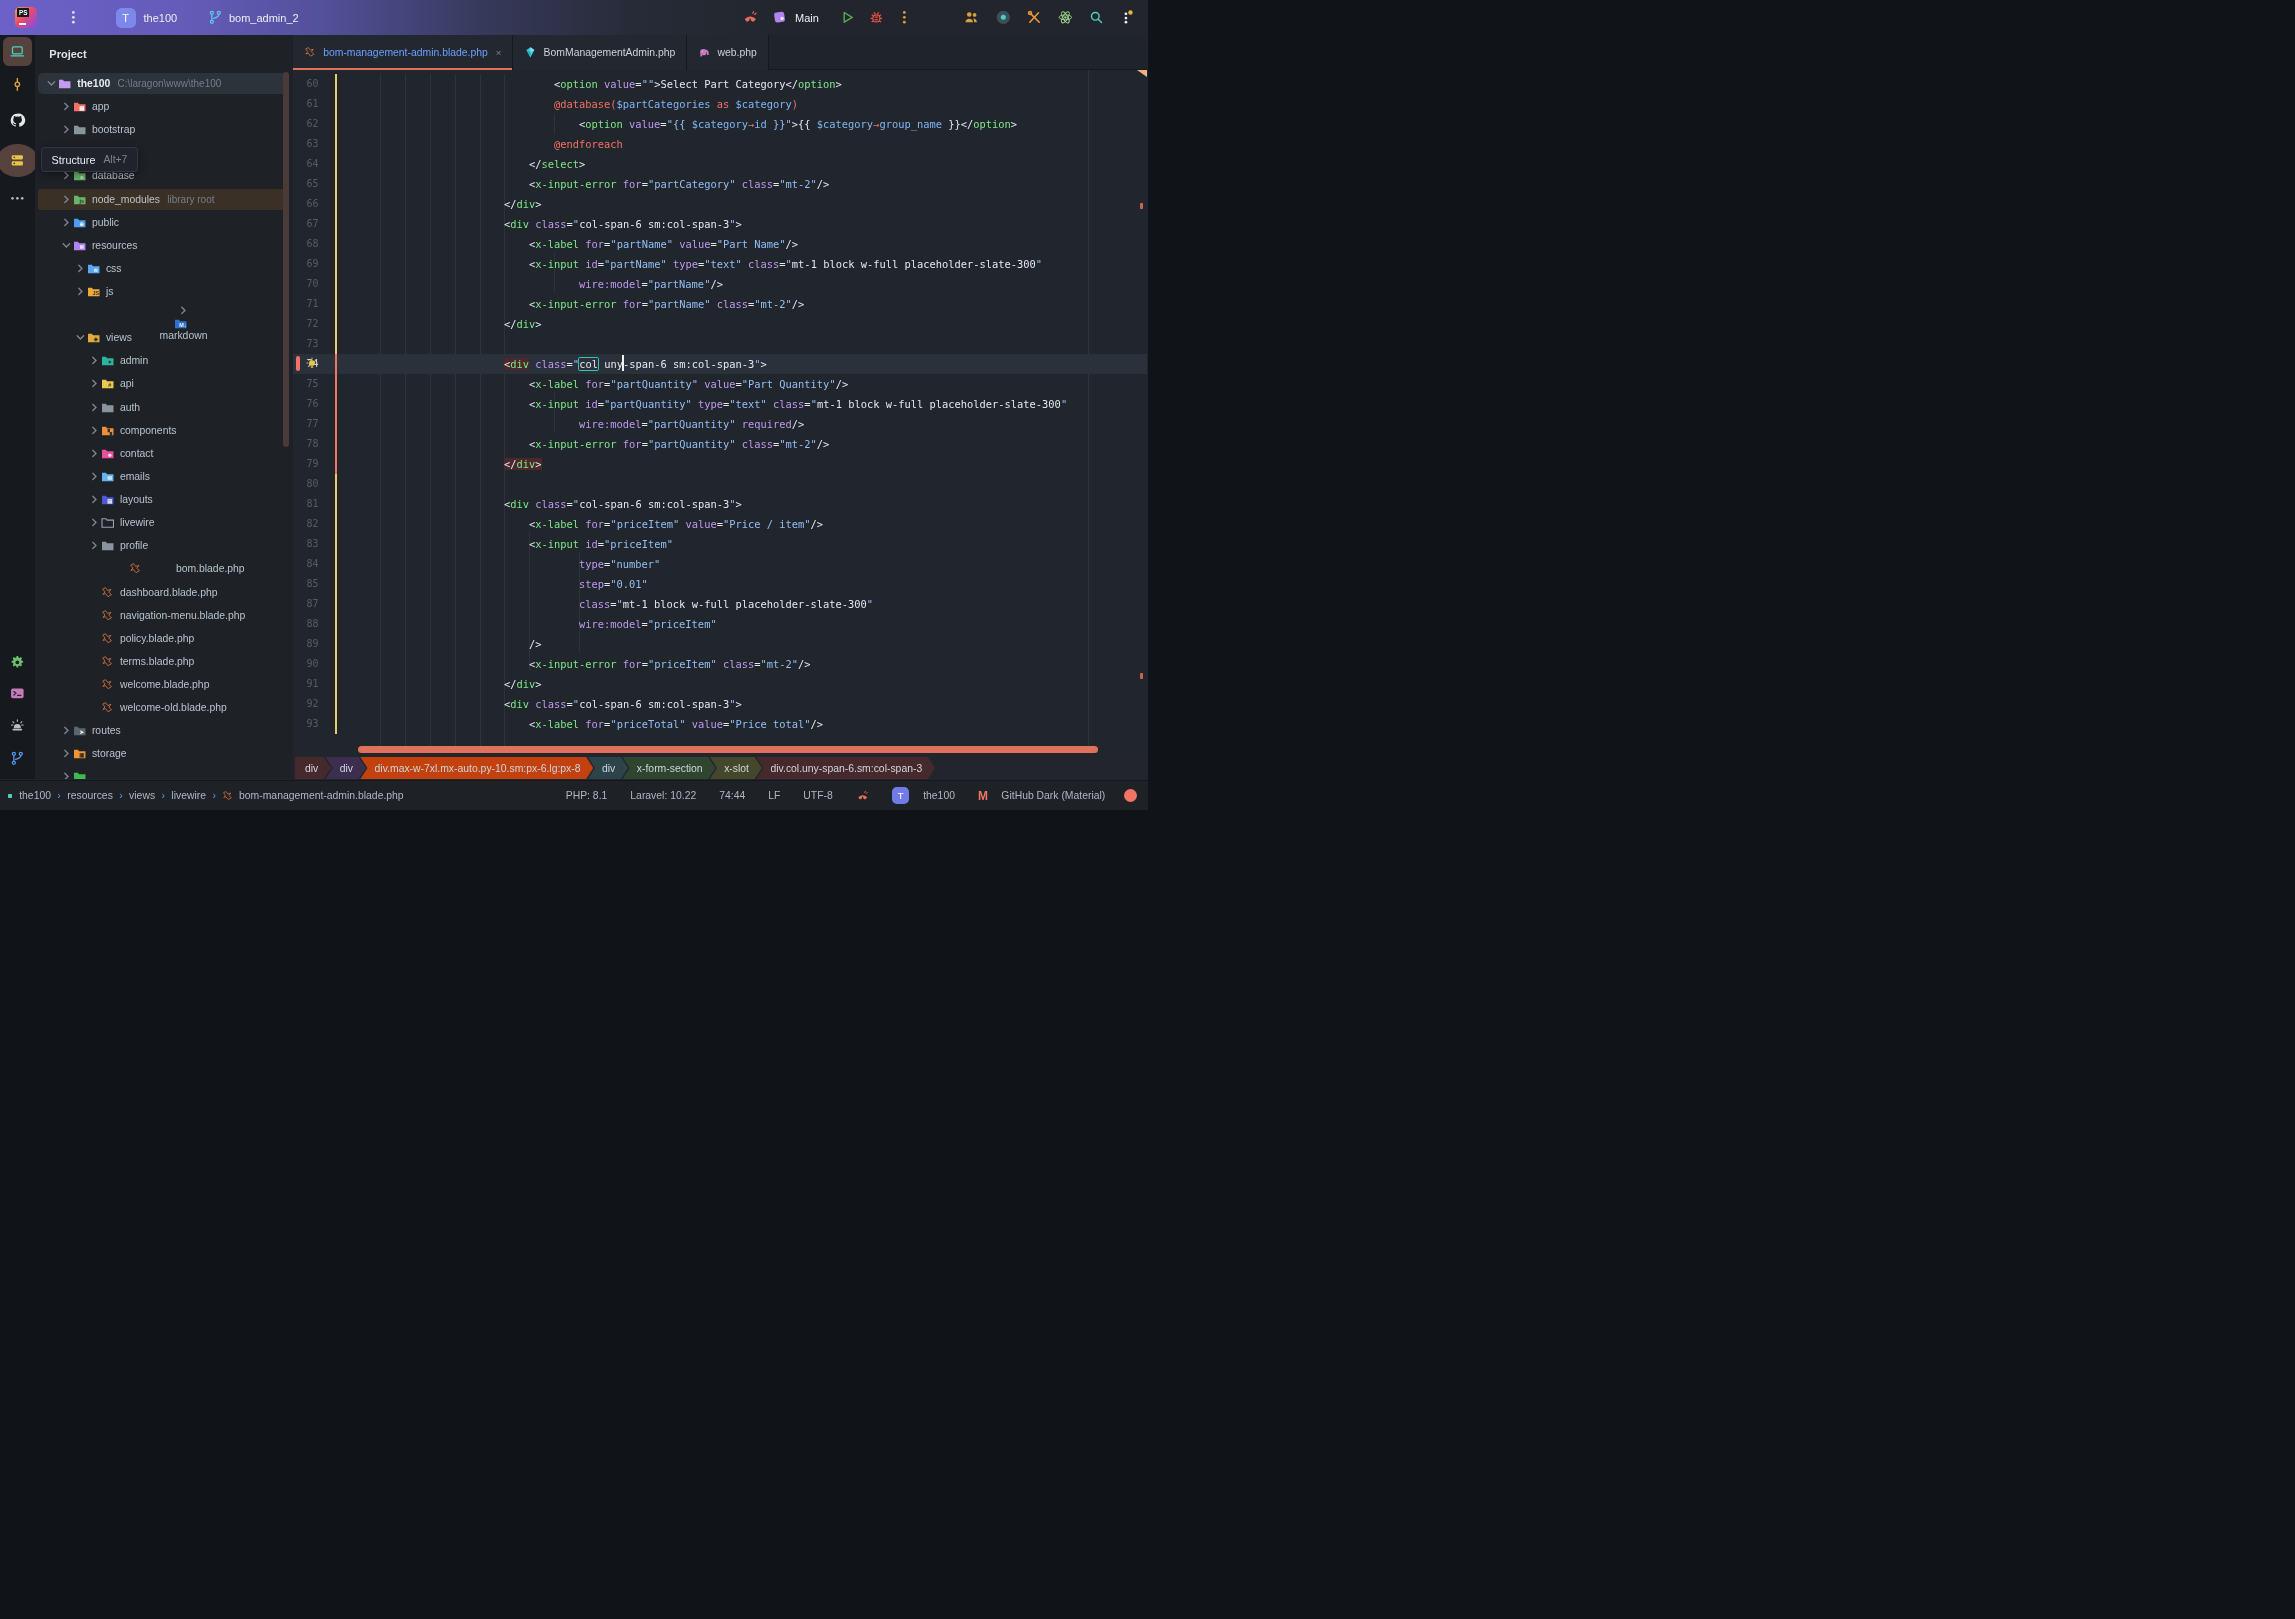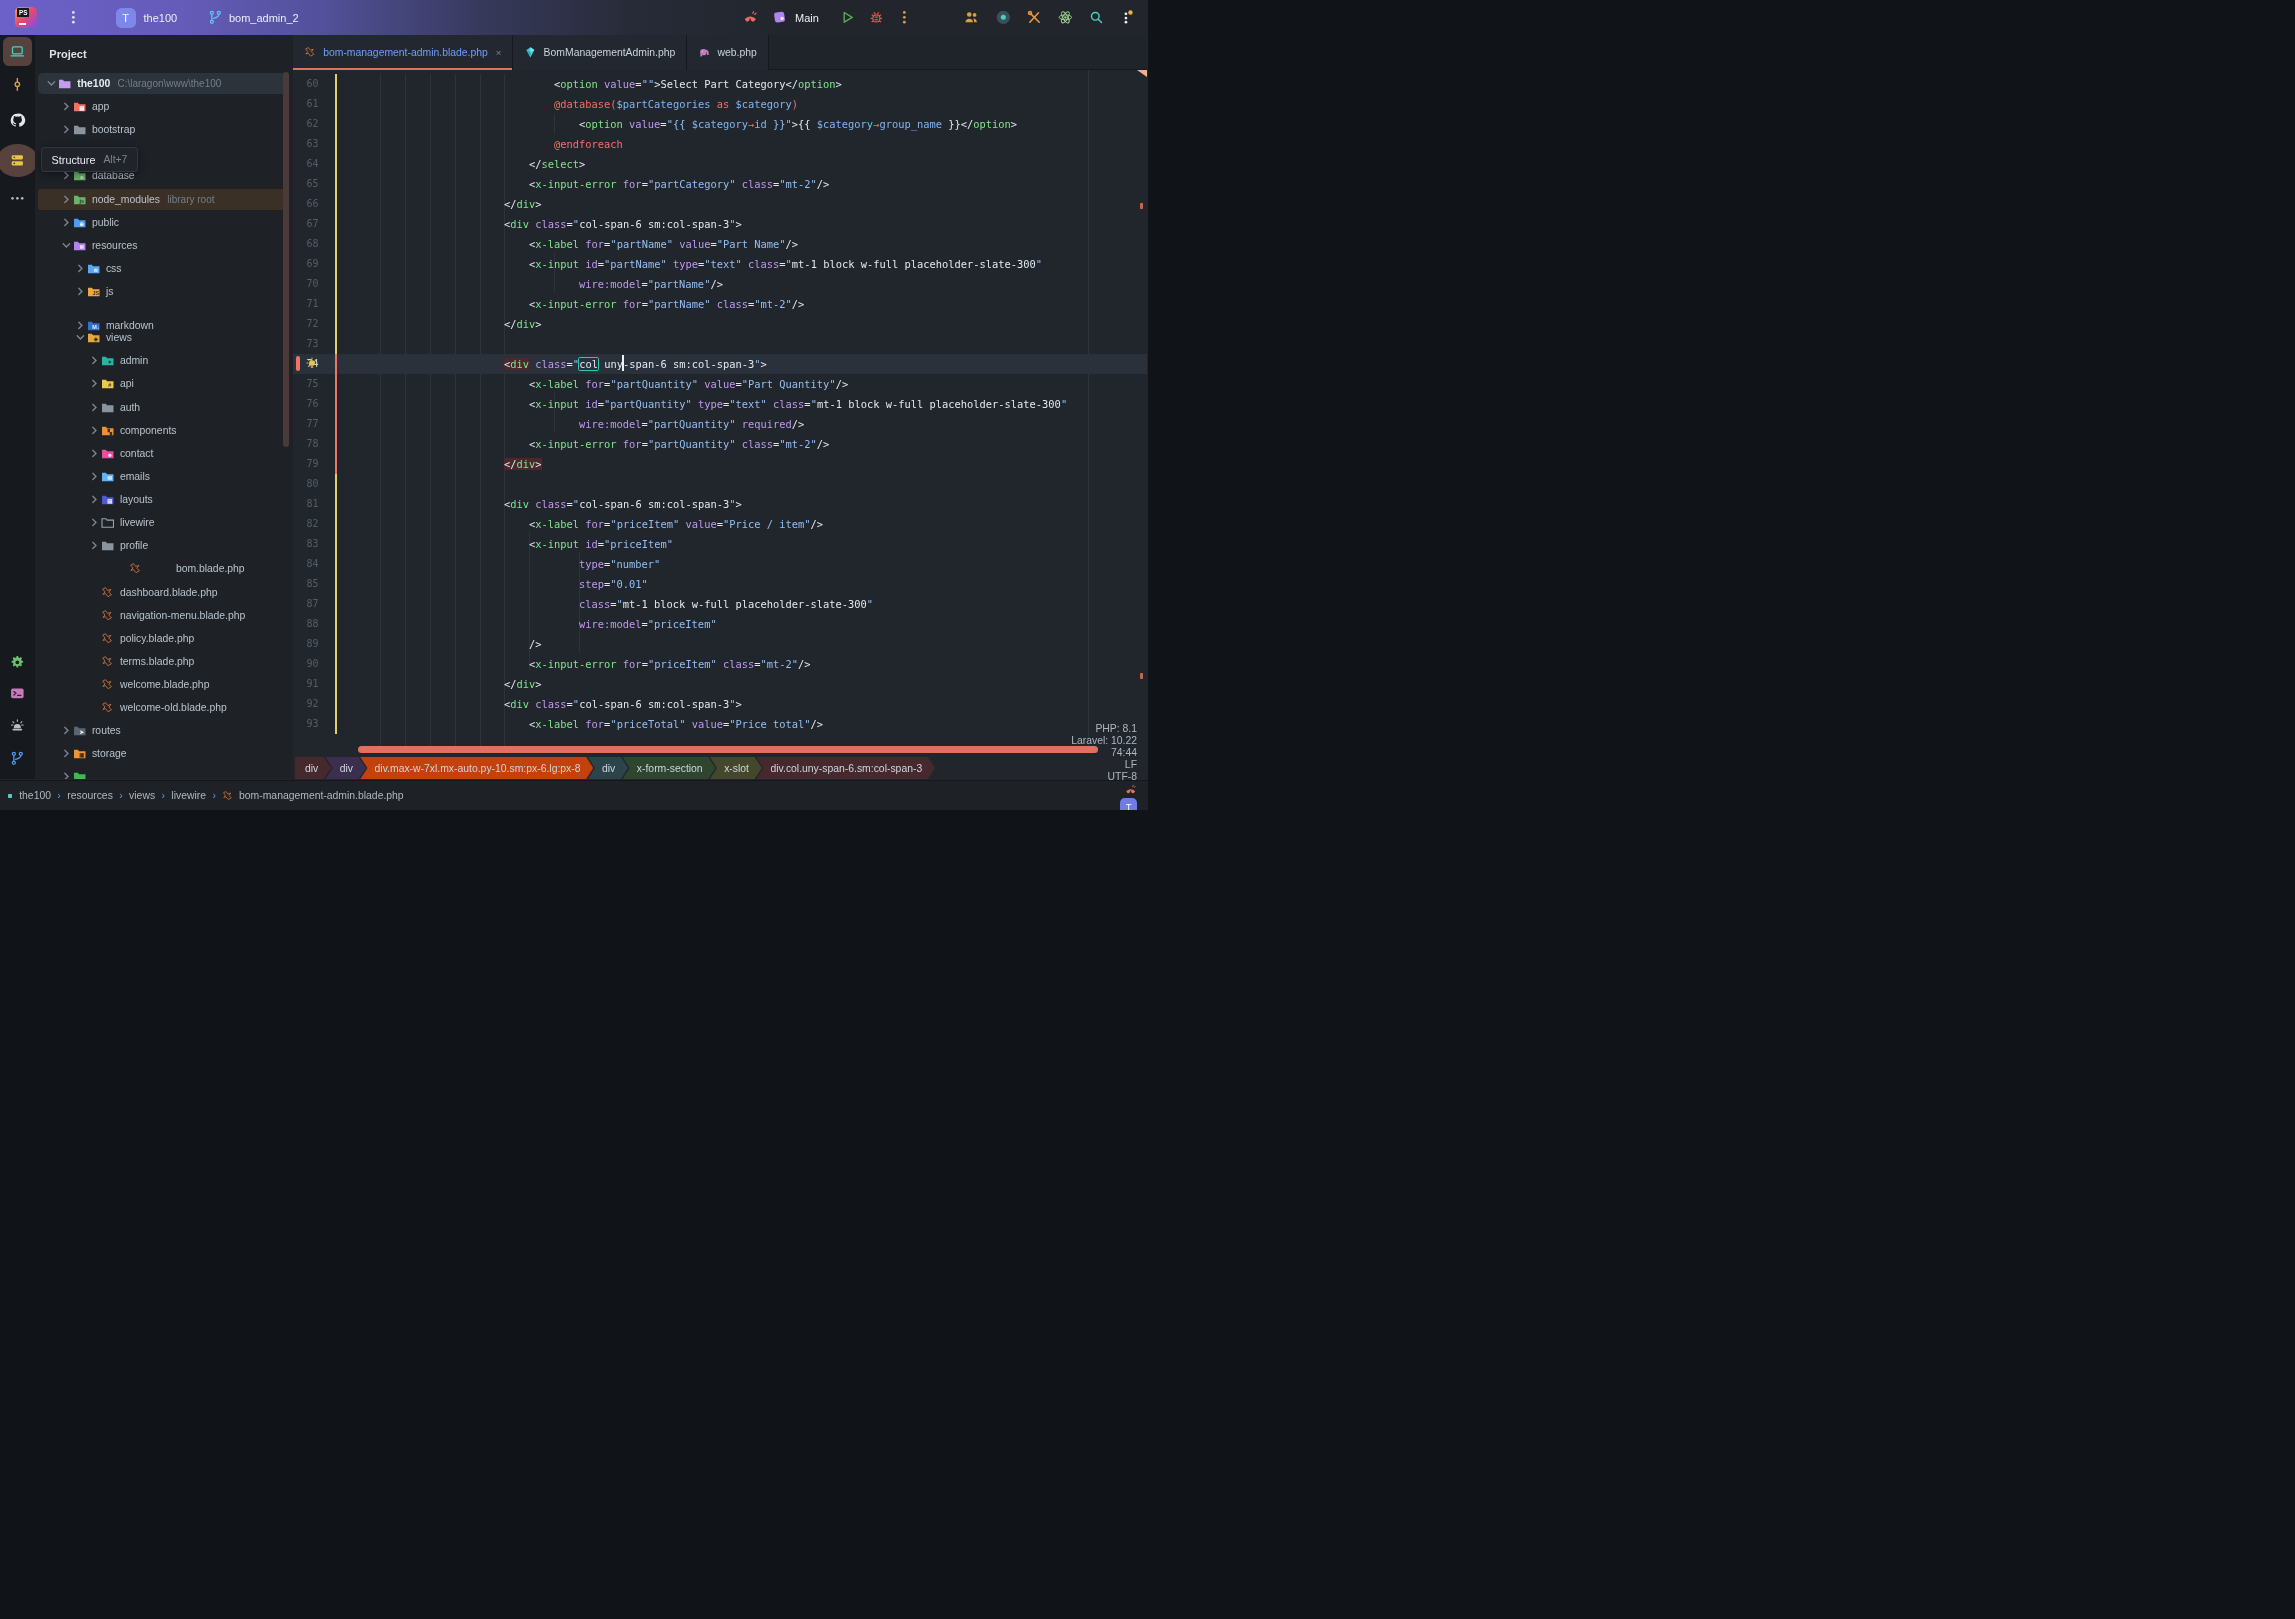--- a/index.html
+++ b/index.html
@@ -87,21 +87,21 @@
   #crumbbar{position:absolute;left:293px;top:757px;width:854px;height:22px;background:#22262c;display:flex;align-items:stretch;padding-left:1.6px;}
   .crumb{display:flex;align-items:center;padding:0 12.8px 0 14.3px;font-size:10.4px;color:#ced6de;white-space:nowrap;
      clip-path:polygon(0 0,calc(100% - 7.2px) 0,100% 50%,calc(100% - 7.2px) 100%,0 100%,7.2px 50%);margin-left:-5.6px;}
   .crumb.first{clip-path:polygon(0 0,calc(100% - 7.2px) 0,100% 50%,calc(100% - 7.2px) 100%,0 100%);margin-left:0;padding-left:10.4px;}
   
   #statusbar{position:absolute;left:0;top:780px;width:1148px;height:30px;background:#1e2227;border-top:0.8px solid #14171c;
      display:flex;align-items:center;font-size:10.4px;color:#aeb7c0;}
   #sb-left{display:flex;align-items:center;margin-left:8px;}
   .sb-dot{width:4px;height:4px;background:#4dd0c2;border-radius:0.8px;margin-right:7.2px;}
   .sb-sep{color:#539bf5;margin:0 6.4px;font-size:10.4px;}
-  #sb-right{position:absolute;right:11px;display:flex;align-items:flex-end;gap:1px;flex-direction:column;}
+  #sb-right{position:absolute;right:11px;display:flex;align-items:center;gap:23px;}
   .sb-chip{width:16.7px;height:16.7px;border-radius:4.8px;background:#6f7ce8;color:#fff;display:flex;align-items:center;justify-content:center;font-size:9.6px;}
   .sb-m{color:#ef7466;font-weight:bold;font-size:12px;}
   .sb-ball{width:13.5px;height:13.5px;border-radius:50%;background:#ef7466;margin-left:-4.8px;}
   .sb-ic svg{width:13.5px;height:13.5px;display:block;}
   .ic-inline{display:inline-flex;align-items:center;}
 </style>
 </head>
 <body>
 
 <div id="app">
@@ -419,21 +419,21 @@
             </svg>
           </span>
           <span class="ticon">
             <svg viewBox="0 0 16 16">
               <path d="M1.2 3.2h4.6l1.4 1.7h7.6v8.4H1.2z" fill="#eda93c"></path>
               <text x="10.5" y="11.8" font-size="6.5" font-family="Liberation Sans,sans-serif" font-weight="bold" text-anchor="middle" fill="rgba(25,28,33,.85)">JS</text>
             </svg>
           </span>
           <span class="tlabel">js</span>
         </div>
-        <div class="trow" style="top: 242px; padding-left: 39px;">
+        <div class="trow" style="top: 232px; padding-left: 39px; flex-direction: column;">
           <span class="chev">
             <svg viewBox="0 0 16 16" fill="none" stroke="currentColor" stroke-width="1.7" stroke-linecap="round">
               <path d="M6 4l4 4-4 4"></path>
             </svg>
           </span>
           <span class="ticon">
             <svg viewBox="0 0 16 16">
               <path d="M1.2 3.2h4.6l1.4 1.7h7.6v8.4H1.2z" fill="#2f6fd0"></path>
               <text x="10.5" y="11.8" font-size="6.5" font-family="Liberation Sans,sans-serif" font-weight="bold" text-anchor="middle" fill="rgba(255,255,255,.92)">M↓</text>
             </svg>

